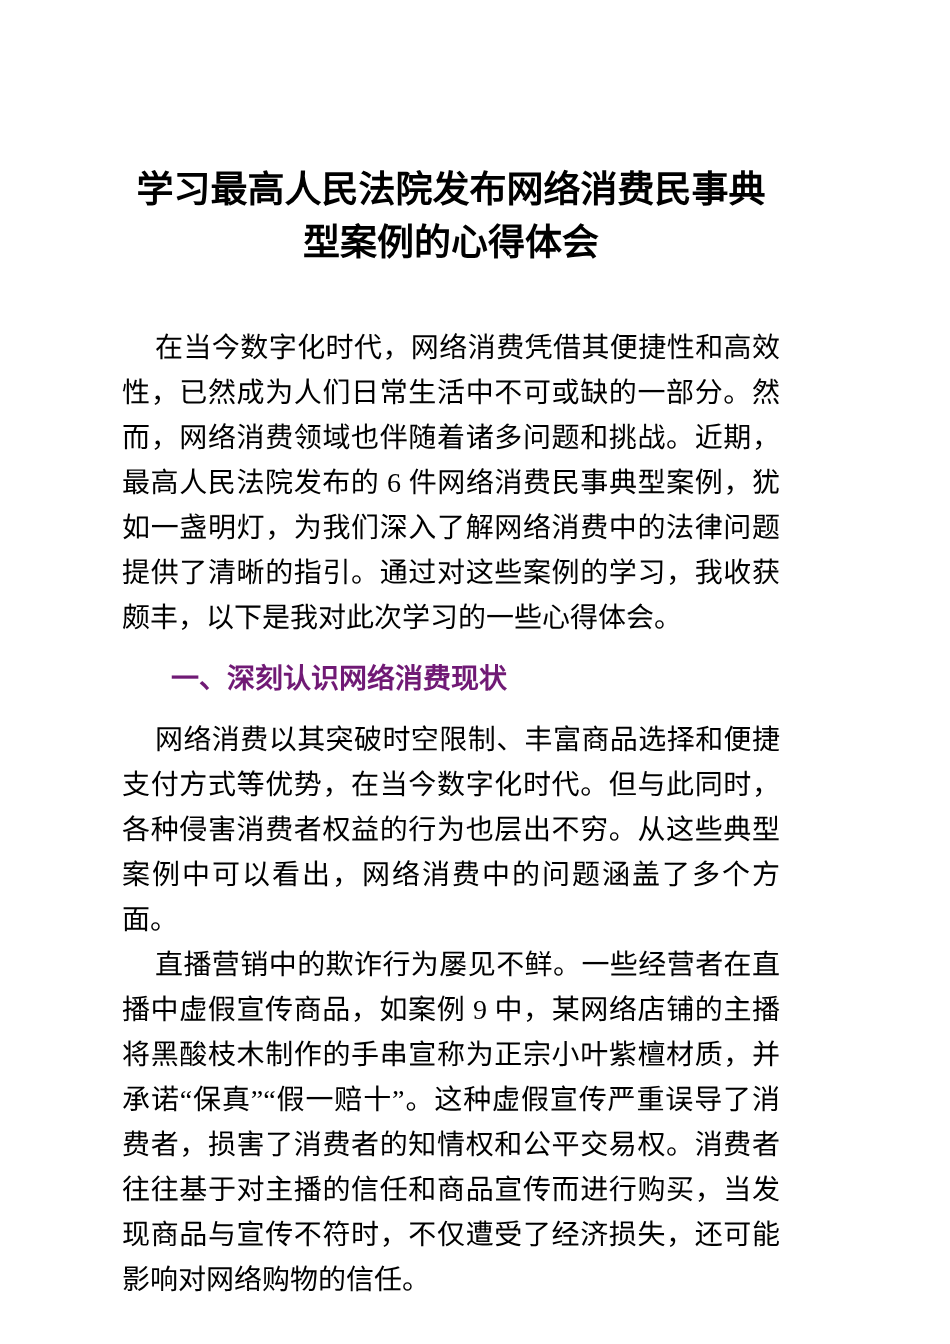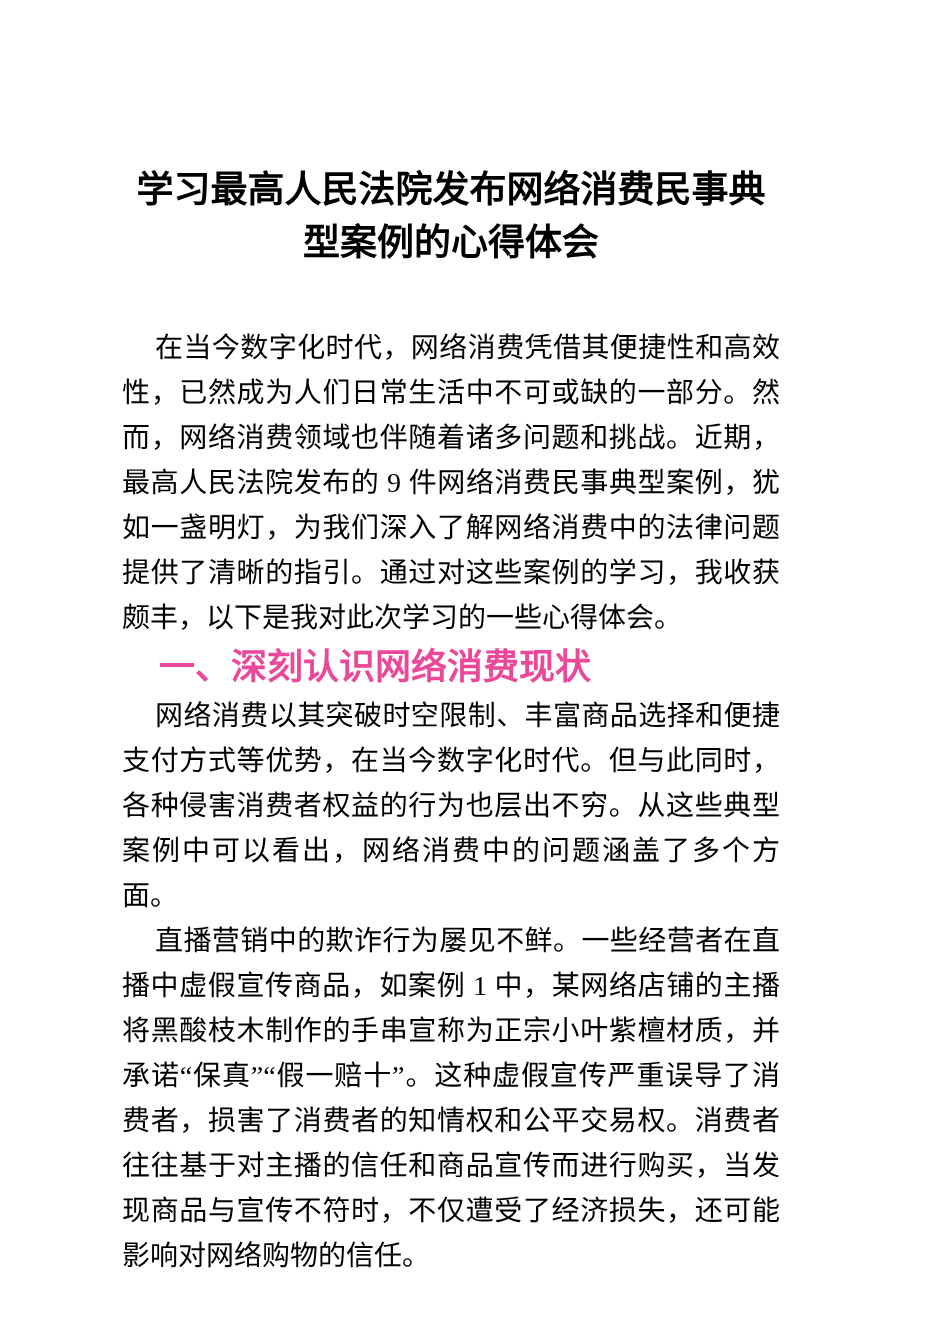--- a/index.html
+++ b/index.html
@@ -36,33 +36,33 @@
     line-height: 45px;
     text-align: justify;
     text-justify: inter-ideograph;
     text-indent: 33px;
     margin: 0;
     color: #000000;
   }
   .section-heading {
     font-family: "Liberation Sans", "DejaVu Sans", sans-serif;
     font-weight: bold;
-    font-size: 36px;
+    font-size: 28px;
     line-height: 45px;
     text-indent: 33px;
-    margin: 4px;
-    color: #ec4899;
+    margin: 16px;
+    color: #701a75;
   }
 </style>
 </head>
 <body>
 
 <div class="page">
   <h1 class="doc-title">学习最高人民法院发布网络消费民事典型案例的心得体会</h1>
 
-  <p class="para">在当今数字化时代，网络消费凭借其便捷性和高效性，已然成为人们日常生活中不可或缺的一部分。然而，网络消费领域也伴随着诸多问题和挑战。近期，最高人民法院发布的 9 件网络消费民事典型案例，犹如一盏明灯，为我们深入了解网络消费中的法律问题提供了清晰的指引。通过对这些案例的学习，我收获颇丰，以下是我对此次学习的一些心得体会。</p>
+  <p class="para">在当今数字化时代，网络消费凭借其便捷性和高效性，已然成为人们日常生活中不可或缺的一部分。然而，网络消费领域也伴随着诸多问题和挑战。近期，最高人民法院发布的 6 件网络消费民事典型案例，犹如一盏明灯，为我们深入了解网络消费中的法律问题提供了清晰的指引。通过对这些案例的学习，我收获颇丰，以下是我对此次学习的一些心得体会。</p>
 
   <h2 class="section-heading">一、深刻认识网络消费现状</h2>
 
   <p class="para">网络消费以其突破时空限制、丰富商品选择和便捷支付方式等优势，在当今数字化时代。但与此同时，各种侵害消费者权益的行为也层出不穷。从这些典型案例中可以看出，网络消费中的问题涵盖了多个方面。</p>
 
-  <p class="para">直播营销中的欺诈行为屡见不鲜。一些经营者在直播中虚假宣传商品，如案例 1 中，某网络店铺的主播将黑酸枝木制作的手串宣称为正宗小叶紫檀材质，并承诺“保真”“假一赔十”。这种虚假宣传严重误导了消费者，损害了消费者的知情权和公平交易权。消费者往往基于对主播的信任和商品宣传而进行购买，当发现商品与宣传不符时，不仅遭受了经济损失，还可能影响对网络购物的信任。</p>
+  <p class="para">直播营销中的欺诈行为屡见不鲜。一些经营者在直播中虚假宣传商品，如案例 9 中，某网络店铺的主播将黑酸枝木制作的手串宣称为正宗小叶紫檀材质，并承诺“保真”“假一赔十”。这种虚假宣传严重误导了消费者，损害了消费者的知情权和公平交易权。消费者往往基于对主播的信任和商品宣传而进行购买，当发现商品与宣传不符时，不仅遭受了经济损失，还可能影响对网络购物的信任。</p>
 </div>
 
 </body></html>

